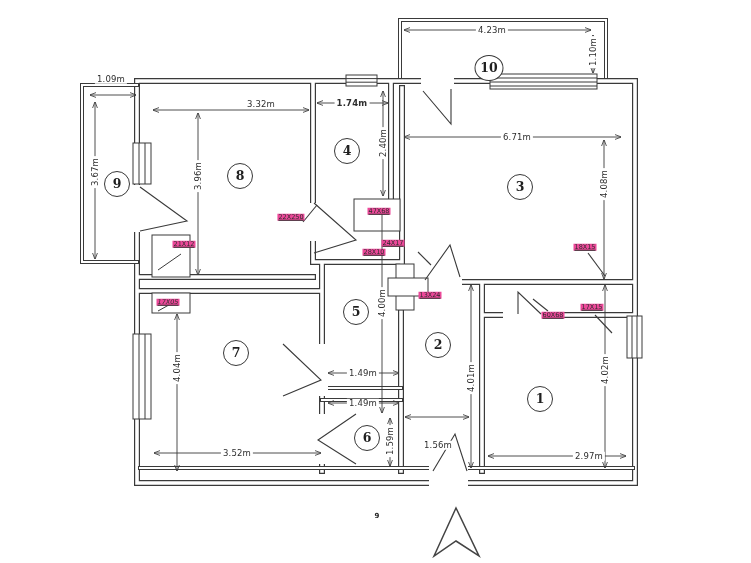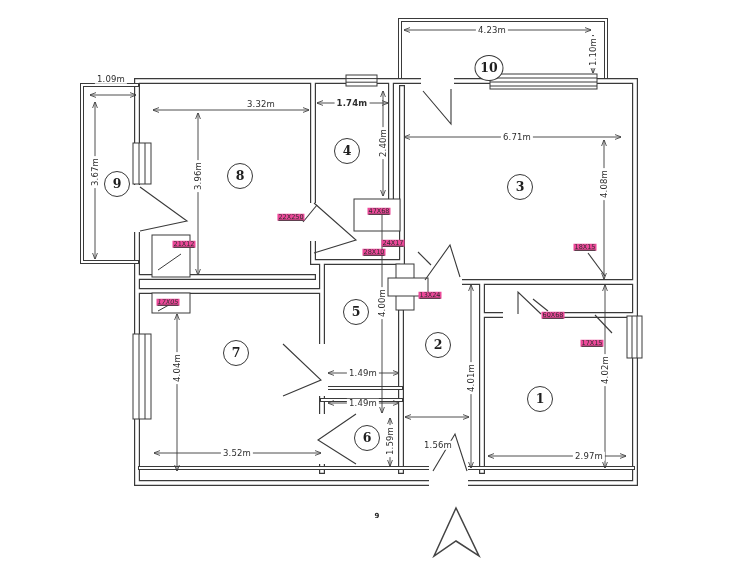--- a/index.html
+++ b/index.html
@@ -184,14 +184,14 @@
     <div class="room-badge wide" style="left: 489px; top: 52px; margin-top: 16px;">10</div>
     <div class="tiny-label" style="left: 291px; top: 217px;">22X250</div>
     <div class="tiny-label" style="left: 184px; top: 244px;">21X12</div>
     <div class="tiny-label" style="left: 168px; top: 302px; font-style: italic;">17X05</div>
     <div class="tiny-label" style="left: 379px; top: 211px;">47X68</div>
     <div class="tiny-label" style="left: 374px; top: 252px; text-decoration: underline;">28X10</div>
     <div class="tiny-label" style="left: 393px; top: 243px;">24X17</div>
     <div class="tiny-label" style="left: 430px; top: 295px;">13X24</div>
     <div class="tiny-label" style="left: 585px; top: 247px; text-decoration: underline;">18X15</div>
     <div class="tiny-label" style="left: 553px; top: 315px;">60X68</div>
-    <div class="tiny-label" style="left: 592px; top: 307px; margin-top: 36px;">17X15</div>
+    <div class="tiny-label" style="left: 592px; top: 307px;">17X15</div>
   </div>
 
 </body></html>

